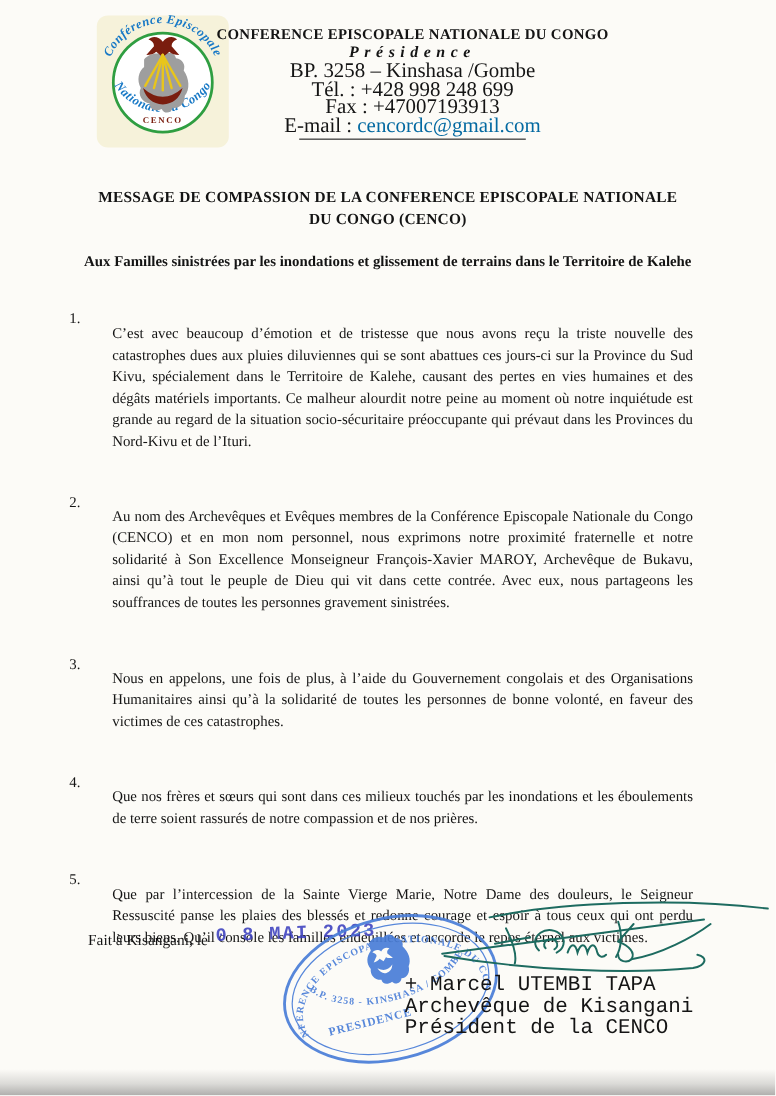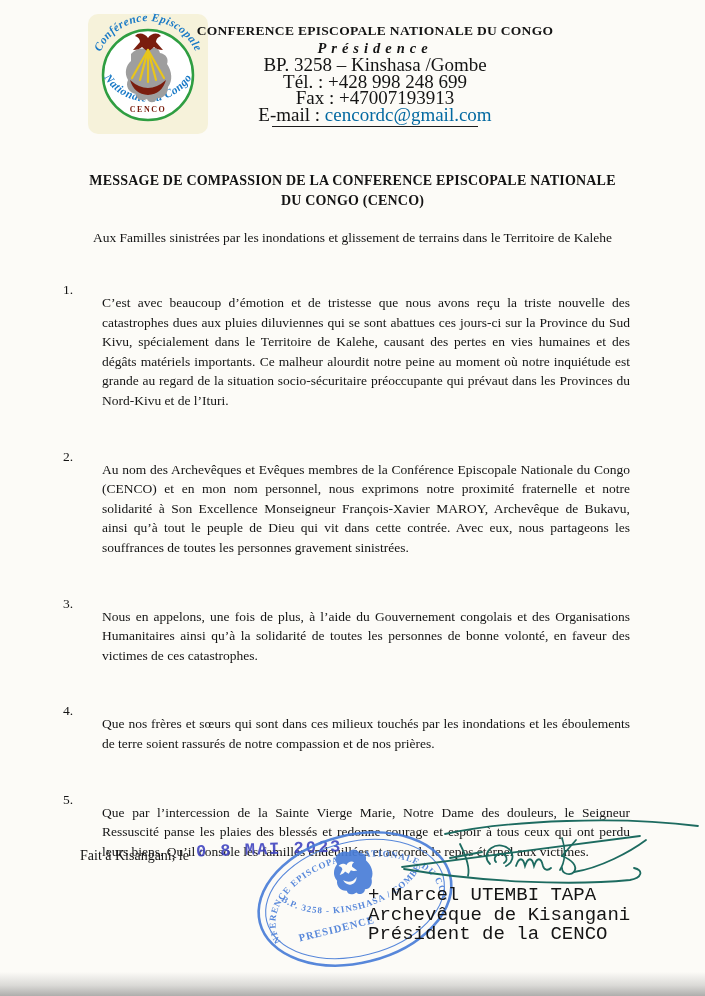--- a/index.html
+++ b/index.html
@@ -12,21 +12,21 @@
   .logo{position:absolute; left:86px; top:12px; width:124px; height:124px;}
   .lh-text{position:absolute; left:160px; top:22px; width:430px; text-align:center;}
   .lh-org{font-weight:bold; font-size:13.5px; letter-spacing:.3px; line-height:17px;}
   .lh-presidence{font-weight:bold; font-style:italic; font-size:14.5px; letter-spacing:5px; line-height:18px;}
   .lh-line{font-size:19px; line-height:16.5px;}
   .lh-email a{color:#0369a1; cursor:pointer;}
   .lh-rule{width:206px; margin:3px auto 0; border-top:1.6px solid #1c1c1c; height:0;}
   
   .title-block{position:absolute; top:171px; left:0; width:705px; text-align:center;}
   .title-main{margin:0 auto; max-width:530px; font-size:14px; font-weight:bold; line-height:20px; letter-spacing:.2px;}
-  .title-sub{margin:17px auto 0; max-width:600px; font-size:13.5px; font-weight:normal; line-height:19px;}
+  .title-sub{margin:17px auto 0; max-width:600px; font-size:13.5px; font-weight:bold; line-height:19px;}
   
   .body-text{position:absolute; top:280px; left:63px; width:580px;}
   .para{display:flex; margin-bottom:23px;}
   .para-num{width:26px; flex:none; font-size:13.5px; line-height:19.6px;}
   .para-text{flex:1; margin:13px; font-size:13.5px; line-height:19.6px; text-align:justify;}
   
   .closing{position:absolute; left:0; top:829px; width:671px; height:190px;}
   .place-line{position:absolute; left:80px; top:19px; font-size:14px;}
   .date-stamp{
     position:absolute; left:196px; top:11px;

